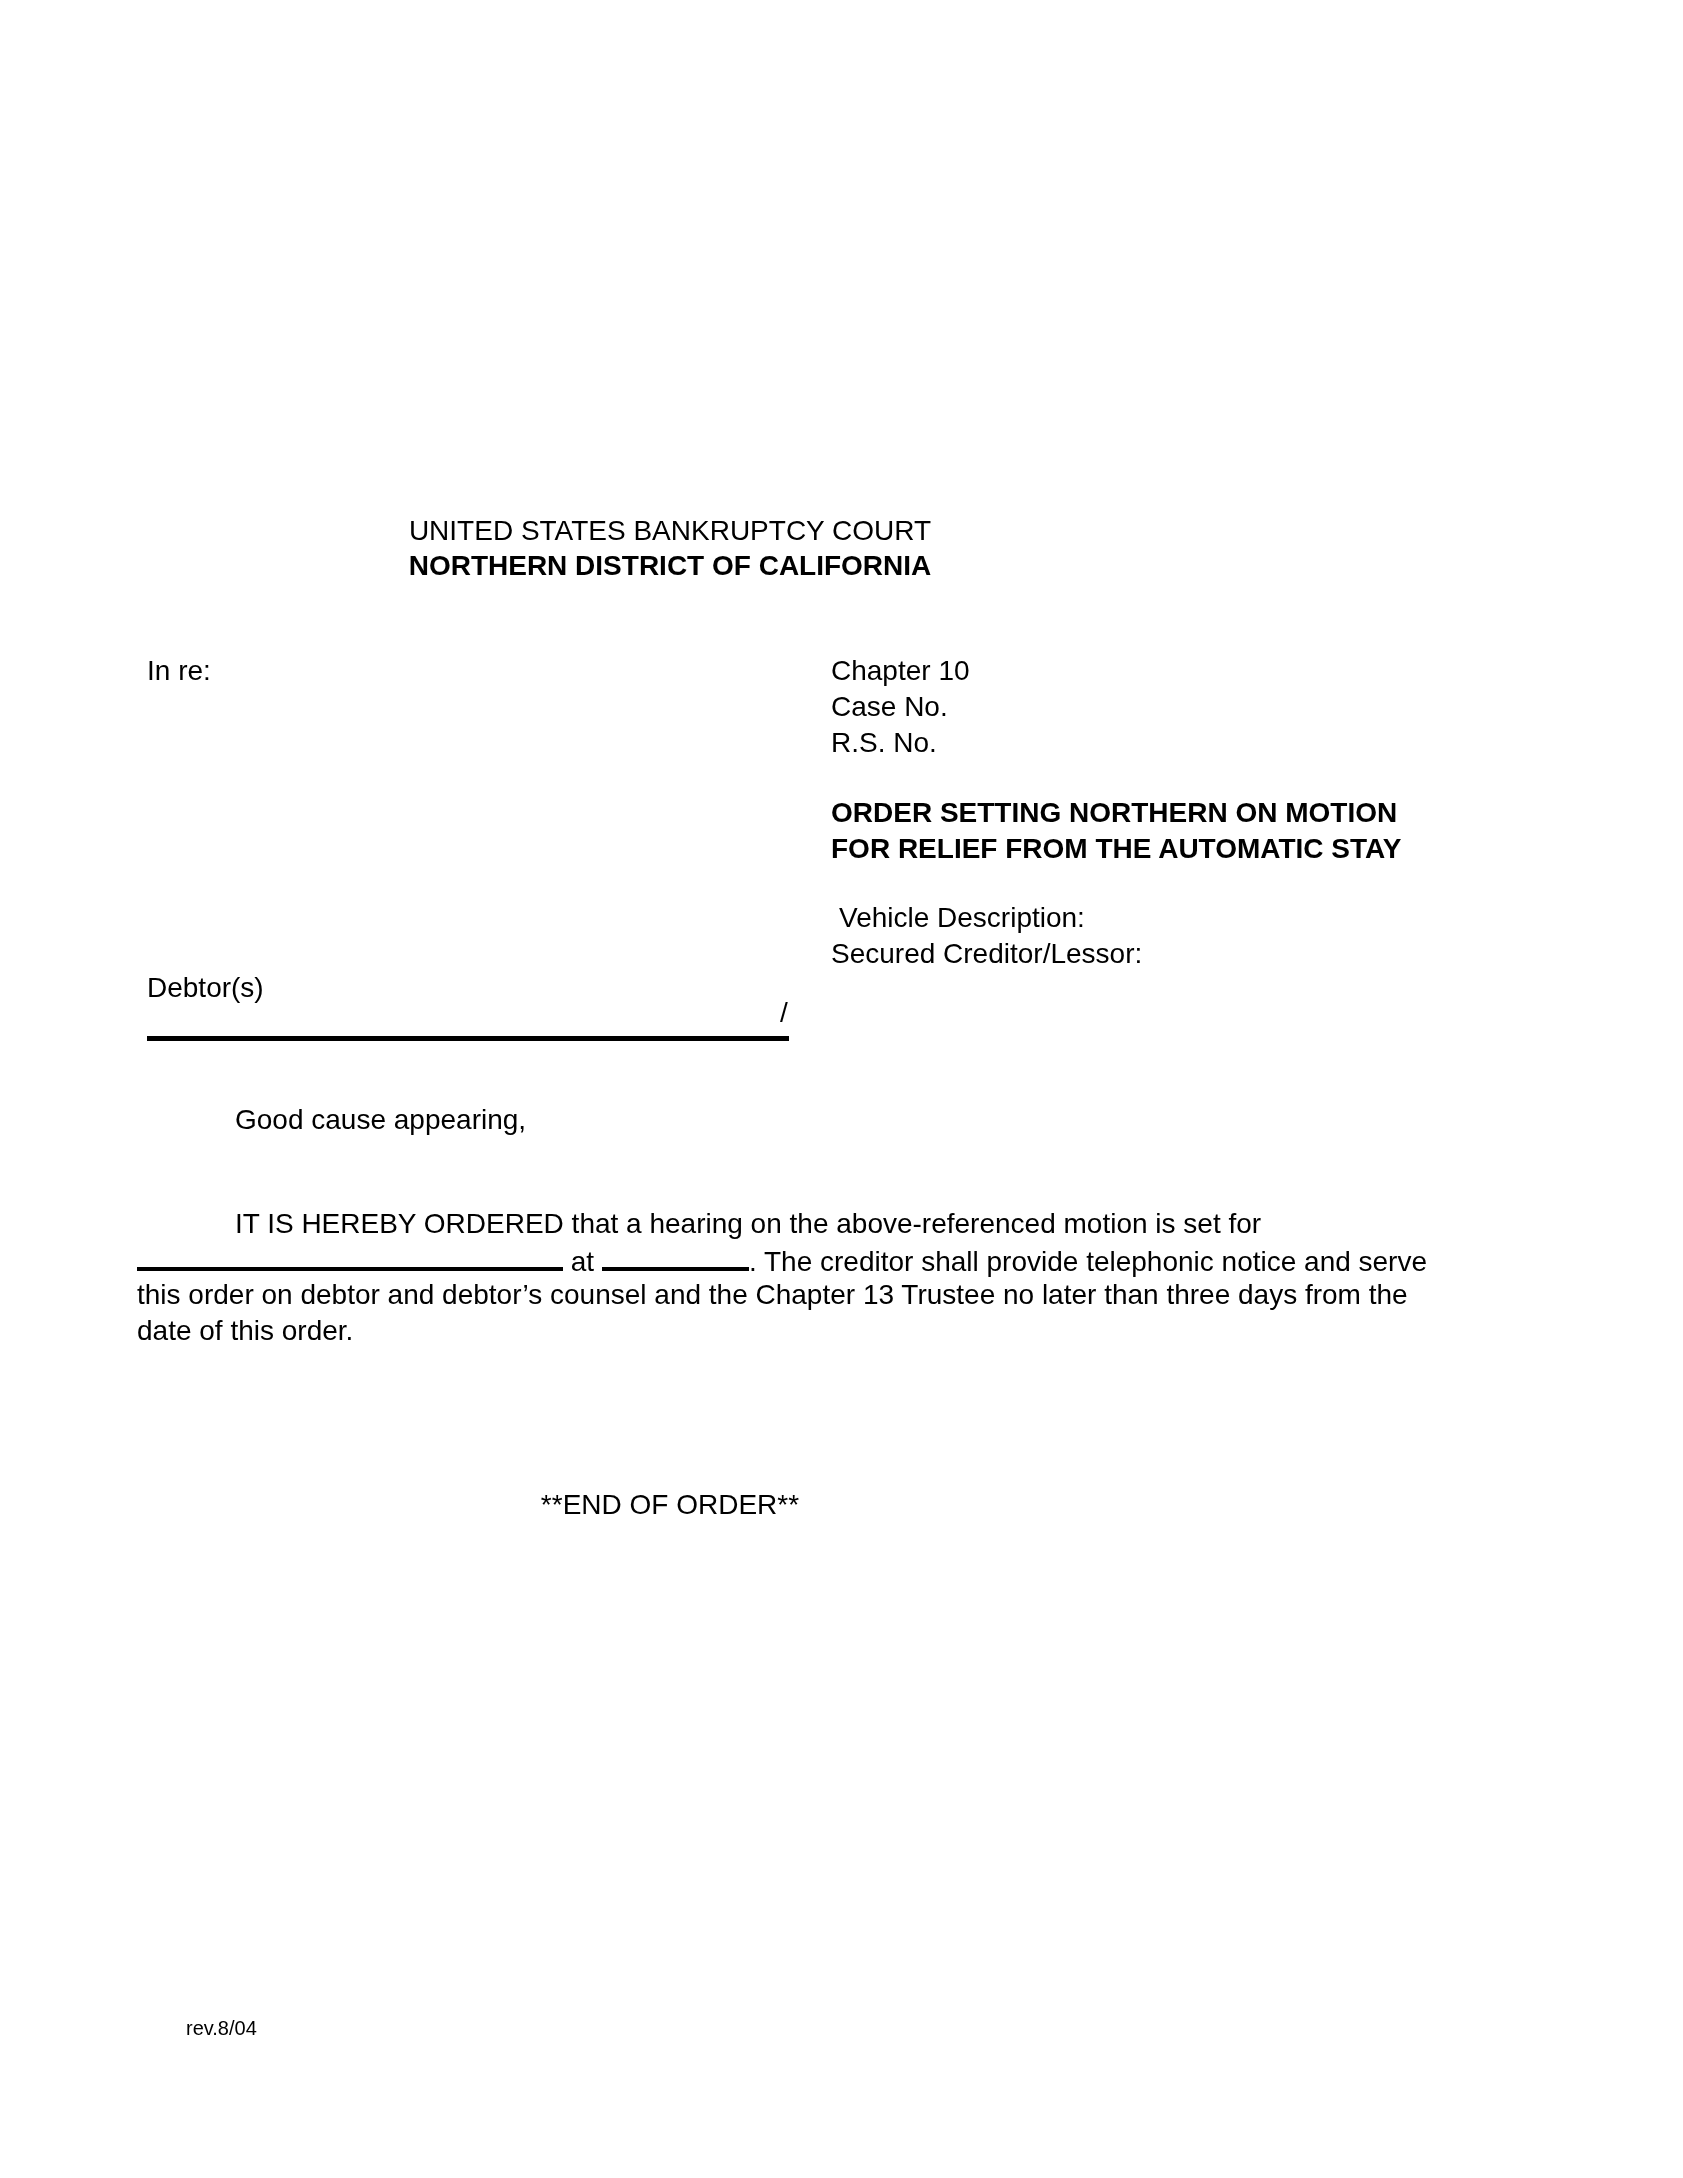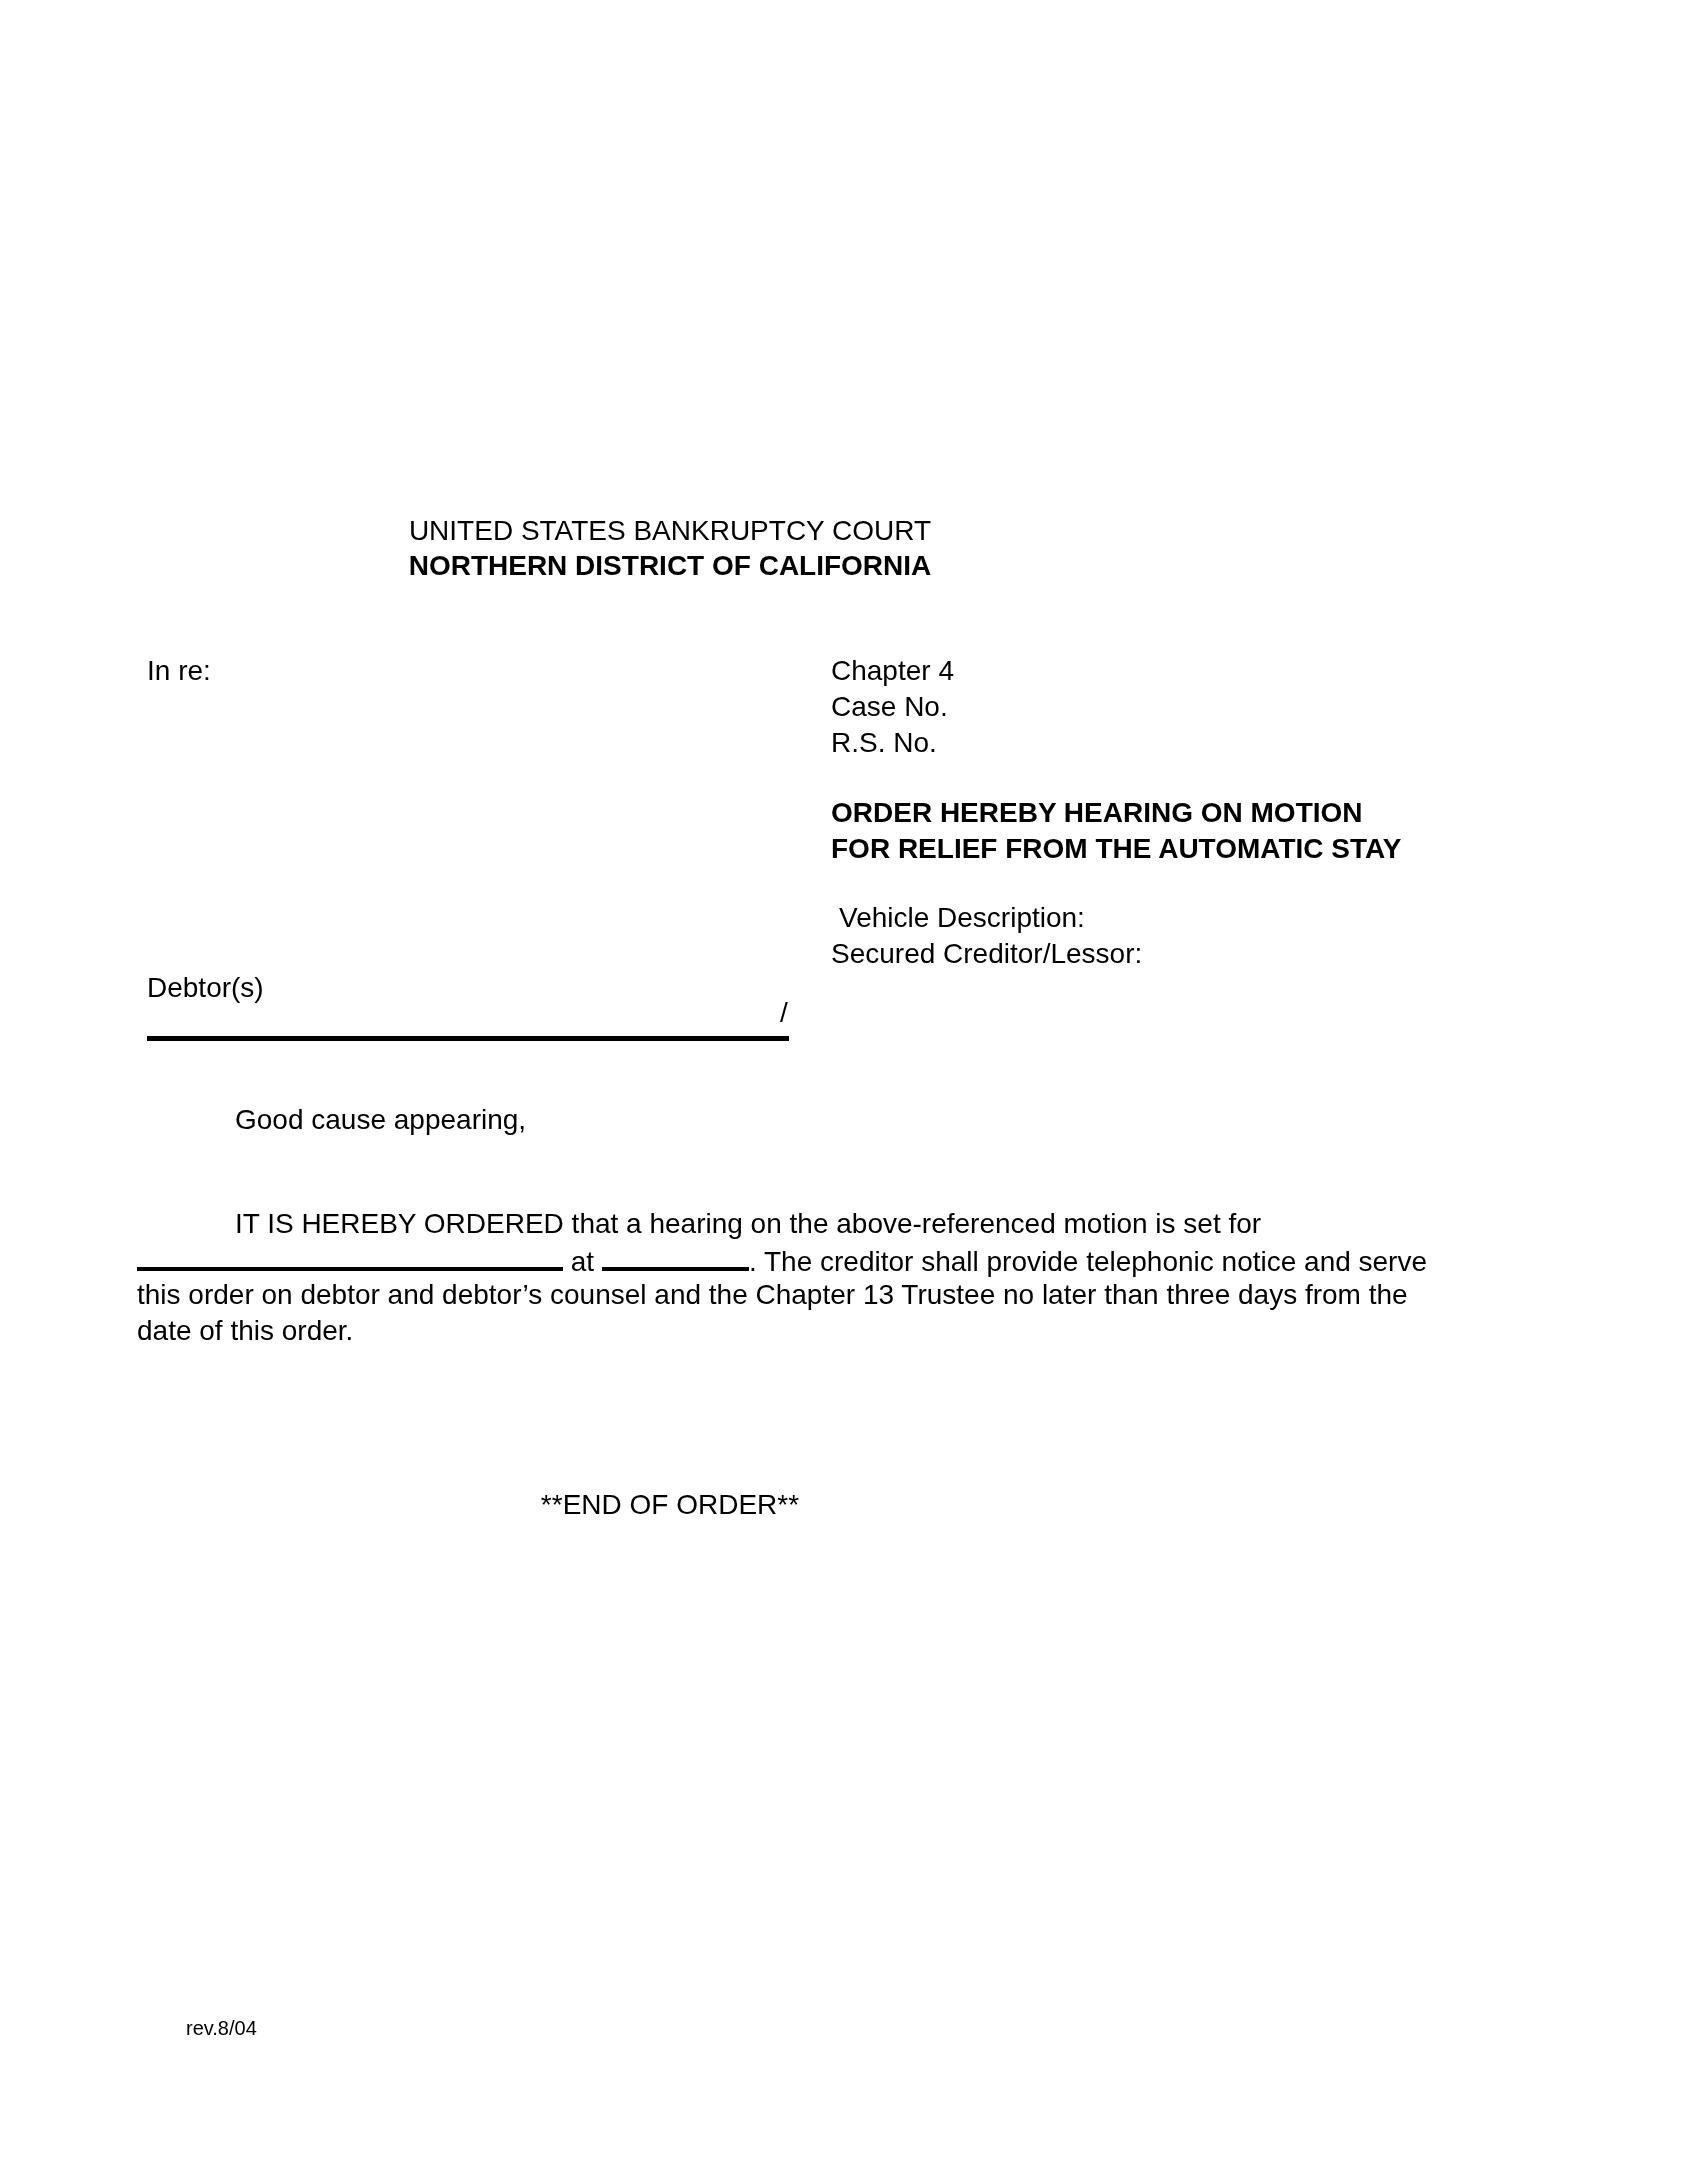--- a/index.html
+++ b/index.html
@@ -19,25 +19,25 @@
   <div class="t center" style="top:513px;">UNITED STATES BANKRUPTCY COURT</div>
   <div class="t center" style="top:548px;font-weight:bold;">NORTHERN DISTRICT OF CALIFORNIA</div>
 </div>
 
 <div>
   <div class="t" style="left:147px; top:653px;">In re:</div>
   <div class="t" style="left:147px; top:970px;">Debtor(s)</div>
   <div class="t" style="left:780px; top:995px;">/</div>
   <div class="hr-thick" style="left:147px; top:1036px; width:642px; height:5px;"></div>
 
-  <div class="t" style="left:831px; top:653px;">Chapter 4</div>
+  <div class="t" style="left:831px; top:653px;">Chapter 10</div>
   <div class="t" style="left:831px; top:689px;">Case No.</div>
   <div class="t" style="left:831px; top:725px;">R.S. No.</div>
 
-  <div class="t bold" style="left:831px; top:795px;">ORDER HEREBY HEARING ON MOTION</div>
+  <div class="t bold" style="left:831px; top:795px;">ORDER SETTING NORTHERN ON MOTION</div>
   <div class="t bold" style="left:831px; top:831px;">FOR RELIEF FROM THE AUTOMATIC STAY</div>
 
   <div class="t" style="left:831px; top:900px;margin-left:8px;">Vehicle Description:</div>
   <div class="t" style="left:831px; top:936px;">Secured Creditor/Lessor:</div>
 </div>
 
 <div>
   <div class="t" style="left:235px; top:1102px;">Good cause appearing,</div>
 
   <div class="t" style="left:235px; top:1206px;">IT IS HEREBY ORDERED that a hearing on the above-referenced motion is set for</div>

